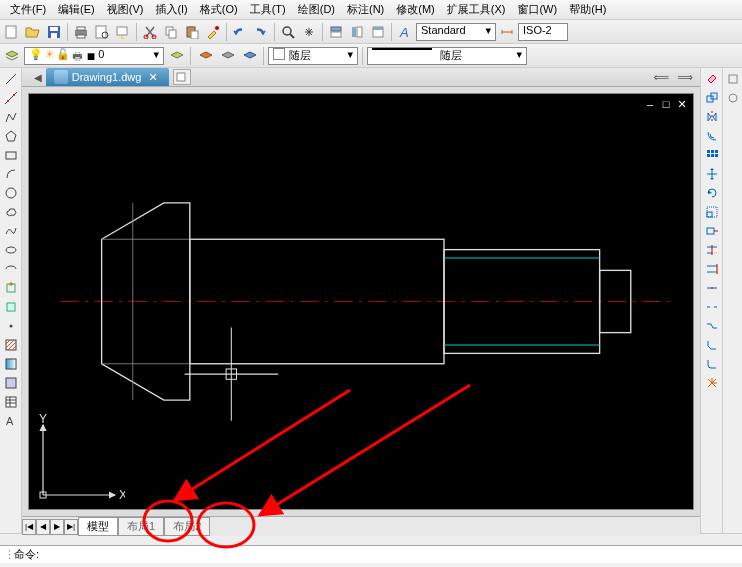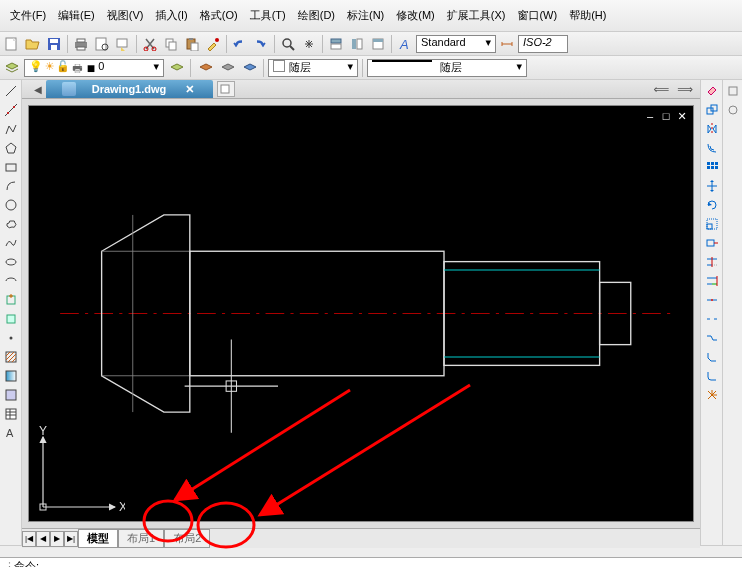--- a/index.html
+++ b/index.html
@@ -1,55 +1,55 @@
 <!DOCTYPE html>
 <html><head>
   <meta charset="utf-8">
   <style>
     * { margin: 0; padding: 0; box-sizing: border-box; font-family: "Microsoft YaHei", SimSun, Arial, sans-serif; }
     body { width: 742px; height: 567px; background: #f0f0f0; overflow: hidden; font-size: 11px; position: relative; }
     
-    .menubar { display: flex; background: linear-gradient(#f8f8f8, #e8e8e8); height: 32px; align-items: center; padding: 0 4px; border-bottom: 1px solid #ccc; }
+    .menubar { display: flex; background: linear-gradient(#f8f8f8, #e8e8e8); height: 20px; align-items: center; padding: 0 4px; border-bottom: 1px solid #ccc; }
     .menubar span { padding: 2px 6px; cursor: pointer; }
     
     .toolbar { display: flex; background: linear-gradient(#f4f4f4, #e4e4e4); height: 24px; align-items: center; padding: 2px; border-bottom: 1px solid #ccc; gap: 1px; }
     .tool-btn { width: 20px; height: 20px; display: flex; align-items: center; justify-content: center; border: 1px solid transparent; cursor: pointer; }
     .sep { width: 1px; height: 18px; background: #bbb; margin: 0 2px; }
     .dropdown { background: #fff; border: 1px solid #888; height: 18px; padding: 0 4px; font-size: 11px; display: flex; min-width: 80px; }
     .dropdown.layer { min-width: 140px; }
-    .dropdown.small { min-width: 50px; font-style: italic; }
+    .dropdown.small { min-width: 50px; }
     
     .propbar { display: flex; background: linear-gradient(#f4f4f4, #e4e4e4); height: 24px; align-items: center; padding: 2px; border-bottom: 1px solid #ccc; gap: 2px; }
     
     .main-area { display: flex; height: 465px; }
     .left-tools, .right-tools { width: 22px; background: #efefef; border-right: 1px solid #ccc; display: flex; flex-direction: column; align-items: center; padding-top: 2px; gap: 1px; }
     .right-tools { border-right: none; border-left: 1px solid #ccc; }
     .vtool { width: 18px; height: 18px; display: flex; align-items: center; justify-content: center; cursor: pointer; }
     
     .canvas-wrap { flex: 1; display: flex; flex-direction: column; background: #ddd; }
     .tabrow { display: flex; align-items: center; height: 22px; background: linear-gradient(#e8e8e8, #d8d8d8); border-bottom: 1px solid #aaa; padding-left: 8px; }
     .chev { padding: 0 4px; cursor: pointer; font-size: 10px; color: #555; }
-    .doctab { background: linear-gradient(#6caed8, #3a7fb0); color: #fff; padding: 2px 16px; display: flex; align-items: center; gap: 16px; border-radius: 2px 2px 0 0; font-size: 11px; font-weight: bold; }
+    .doctab { background: linear-gradient(#6caed8, #3a7fb0); color: #fff; padding: 2px 8px; display: flex; align-items: center; gap: 4px; border-radius: 2px 2px 0 0; font-size: 11px; }
     .doctab .ico { width: 14px; height: 14px; background: linear-gradient(#a0d0f0, #6aa0d0); border-radius: 2px; }
     .closex { cursor: pointer; padding: 0 3px; }
     .newtab { width: 18px; height: 16px; background: #f0f0f0; border: 1px solid #aaa; margin-left: 4px; cursor: pointer; display: flex; align-items: center; justify-content: center; }
     .nav-arrows { margin-left: auto; display: flex; gap: 2px; padding-right: 4px; }
     .nav-arrows span { cursor: pointer; padding: 0 3px; color: #555; }
     
     .viewport { flex: 1; background: #000; position: relative; margin: 6px; border: 1px solid #888; }
     .win-controls { position: absolute; top: 4px; right: 4px; display: flex; gap: 2px; color: #fff; font-size: 11px; }
     .win-controls span { width: 14px; height: 12px; display: flex; align-items: center; justify-content: center; cursor: pointer; }
     
     .ucs { position: absolute; left: 6px; bottom: 6px; pointer-events: none; }
     
     .bottom-tabs { height: 20px; background: #e8e8e8; border-top: 1px solid #aaa; display: flex; align-items: center; }
     .nav-btns { display: flex; }
     .nav-btns span { width: 14px; height: 16px; border: 1px solid #999; background: #f0f0f0; display: flex; align-items: center; justify-content: center; font-size: 8px; cursor: pointer; }
     .ltab { padding: 1px 8px; border: 1px solid #999; background: #f0f0f0; font-size: 11px; cursor: pointer; color: #666; }
-    .ltab.active { background: #fff; font-weight: bold; color: #000; }
+    .ltab.active { background: #fff; font-weight: normal; color: #000; }
     
     .hscroll { height: 12px; background: #eee; border-top: 1px solid #ccc; }
     .cmdline { height: 18px; background: #fff; border-top: 1px solid #aaa; display: flex; align-items: center; padding: 0 4px; font-size: 11px; }
     .cmd-handle { width: 10px; color: #888; }
     
     .annotation { position: absolute; pointer-events: none; z-index: 100; }
     
     svg { display: block; }
     .line-sample { width: 60px; height: 2px; background: #000; display: inline-block; }
   </style>

